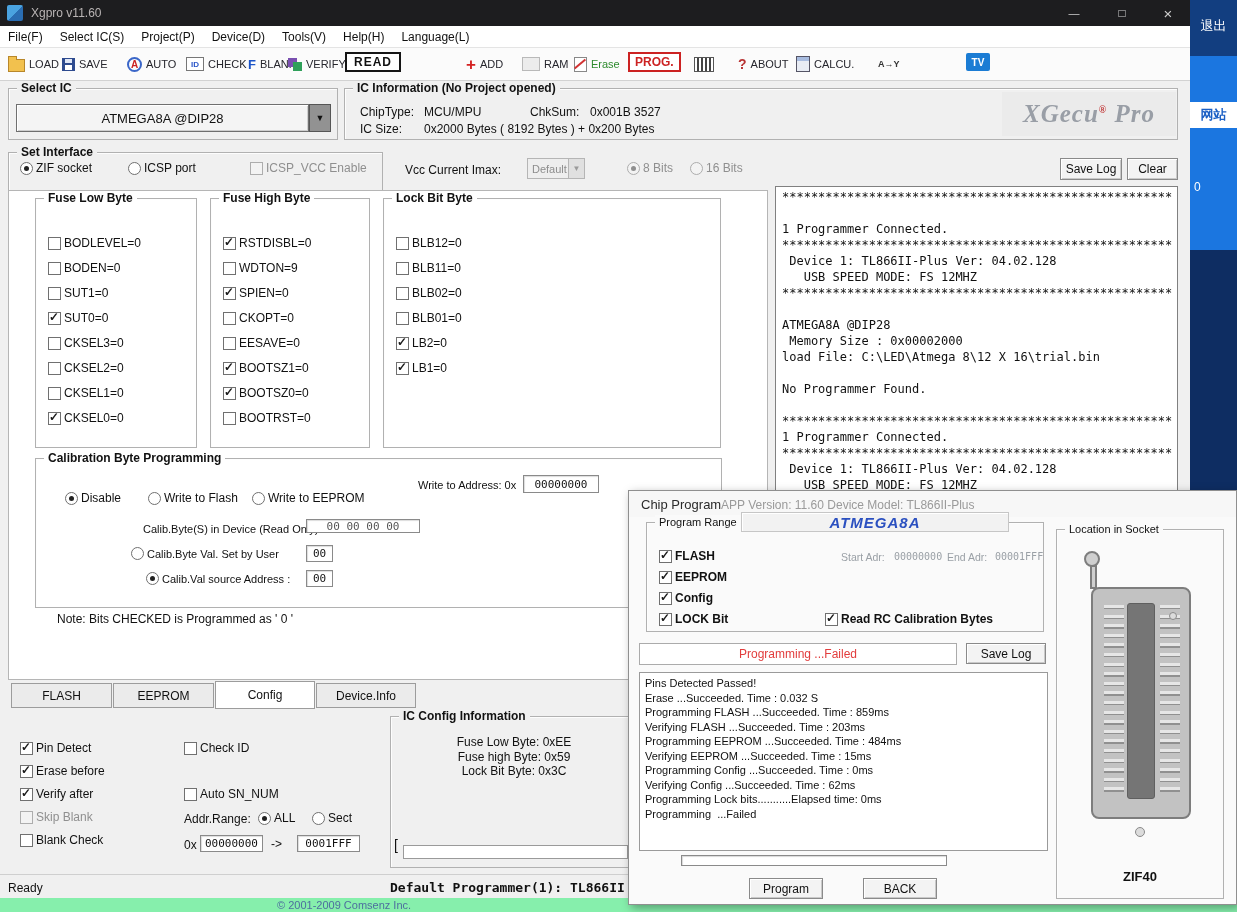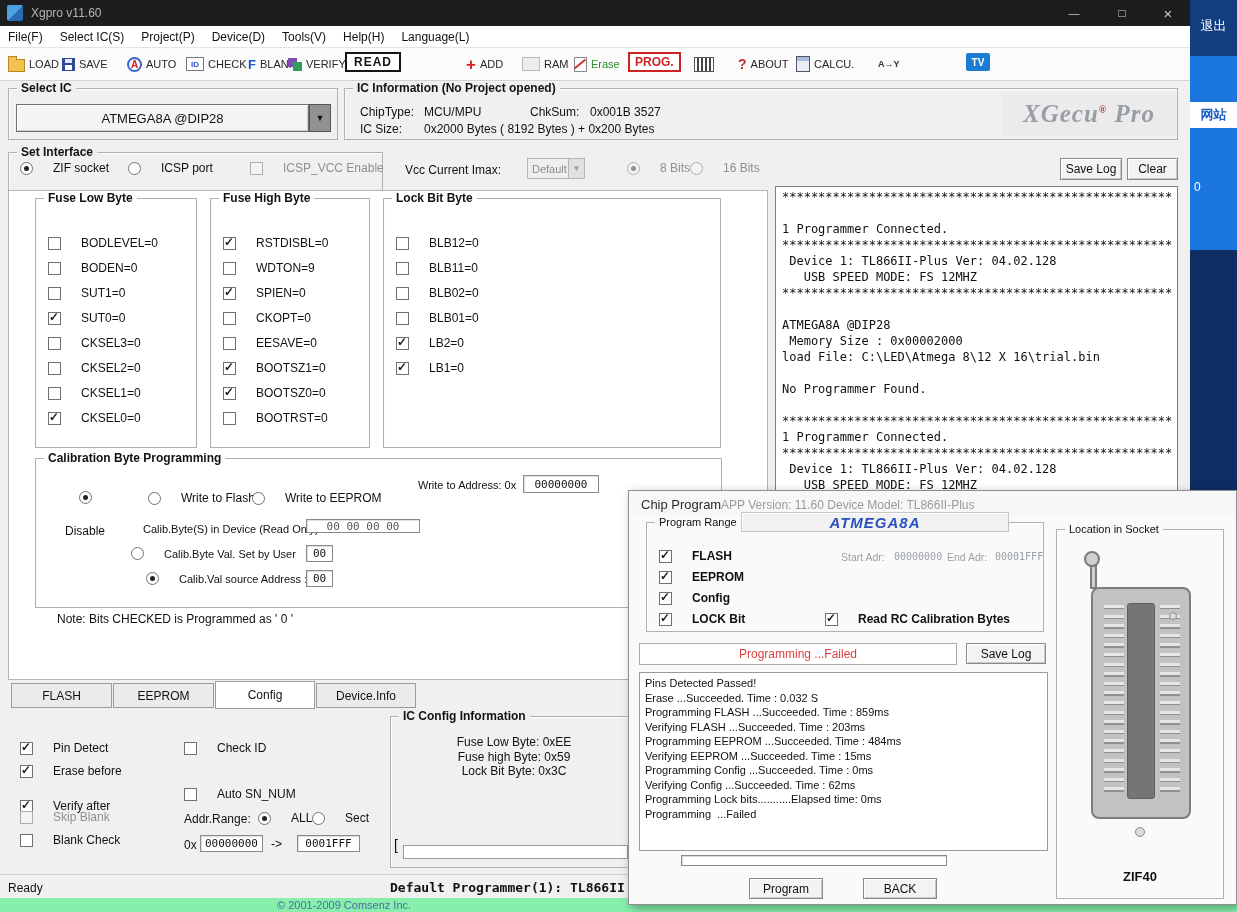--- a/index.html
+++ b/index.html
@@ -2,21 +2,21 @@
 <html><head>
 <meta charset="utf-8">
 <style>
   html,body{margin:0;padding:0;background:#555;}
   #screen{position:relative;width:1237px;height:912px;background:#f0f0f0;font-family:"Liberation Sans",sans-serif;overflow:hidden;color:#111;}
   .abs{position:absolute;box-sizing:border-box;}
   .grp{position:absolute;border:1px solid #b1b1b1;box-shadow:inset 1px 1px 0 #fdfdfd;box-sizing:border-box;}
   .grp>.legend{position:absolute;top:-8px;left:8px;padding:0 4px;font-size:12px;font-weight:bold;line-height:14px;background:#f0f0f0;white-space:nowrap;}
   .grp.on-white>.legend{background:#fff;}
   .grp.on-dlg>.legend{background:#fafafa;font-weight:normal;font-size:11px;}
-  .cb,.rd{position:absolute;display:flex;align-items:center;gap:20px;font-size:12px;white-space:nowrap;}
+  .cb,.rd{position:absolute;display:flex;align-items:center;gap:3px;font-size:12px;white-space:nowrap;}
   .box{width:13px;height:13px;background:#fff;border:1px solid #707070;position:relative;flex:none;box-sizing:border-box;}
   .box.on::after{content:"✓";position:absolute;left:0px;top:-3px;font-size:12px;font-weight:bold;color:#1a1a1a;}
   .cir{width:13px;height:13px;border-radius:50%;background:#fff;border:1px solid #707070;position:relative;flex:none;box-sizing:border-box;}
   .cir.on::after{content:"";position:absolute;left:3px;top:3px;width:5px;height:5px;border-radius:50%;background:#222;}
   .dis{color:#8f8f8f;}
   .dis .box,.dis .cir{border-color:#adadad;background:#f3f3f3;}
   .dis .cir.on::after{background:#8f8f8f;}
   .btn{position:absolute;background:#f3f3f3;border:1px solid #8a8a8a;box-shadow:inset 1px 1px 0 #fff,inset -1px -1px 0 #c9c9c9;display:flex;align-items:center;justify-content:center;font-size:12px;box-sizing:border-box;cursor:default;}
   .inp{position:absolute;background:#fff;border:1px solid #8a8a8a;box-shadow:inset 1px 1px 1px #dcdcdc;display:flex;align-items:center;justify-content:center;font-size:11px;font-family:"DejaVu Sans Mono",monospace;padding:0 3px;box-sizing:border-box;}
   .lbl{position:absolute;font-size:12px;white-space:nowrap;}
@@ -327,21 +327,21 @@
         <span>LB2=0</span>
       </div>
     <div class="cb" style="left:396px;top:361px;">
         <span class="box on"></span>
         <span>LB1=0</span>
       </div>
 
     <div class="grp on-white" style="left:35px;top:458px;width:687px;height:150px;">
       <span class="legend">Calibration Byte Programming</span>
     </div>
-    <div class="rd" style="left:65px;top:491px;flex-direction:column;">
+    <div class="rd" style="left:65px;top:491px;">
         <span class="cir on"></span>
         <span>Disable</span>
       </div>
     <div class="rd" style="left:148px;top:491px;">
         <span class="cir"></span>
         <span>Write to Flash</span>
       </div>
     <div class="rd" style="left:252px;top:491px;">
         <span class="cir"></span>
         <span>Write to EEPROM</span>
@@ -385,21 +385,21 @@
       </div>
 
     <div class="cb" style="left:20px;top:741px;">
         <span class="box on"></span>
         <span>Pin Detect</span>
       </div>
     <div class="cb" style="left:20px;top:764px;">
         <span class="box on"></span>
         <span>Erase before</span>
       </div>
-    <div class="cb" style="left:20px;top:787px;margin-top:12px;">
+    <div class="cb" style="left:20px;top:787px;">
         <span class="box on"></span>
         <span>Verify after</span>
       </div>
     <div class="cb dis" style="left:20px;top:810px;">
         <span class="box"></span>
         <span>Skip Blank</span>
       </div>
     <div class="cb" style="left:20px;top:833px;">
         <span class="box"></span>
         <span>Blank Check</span>

